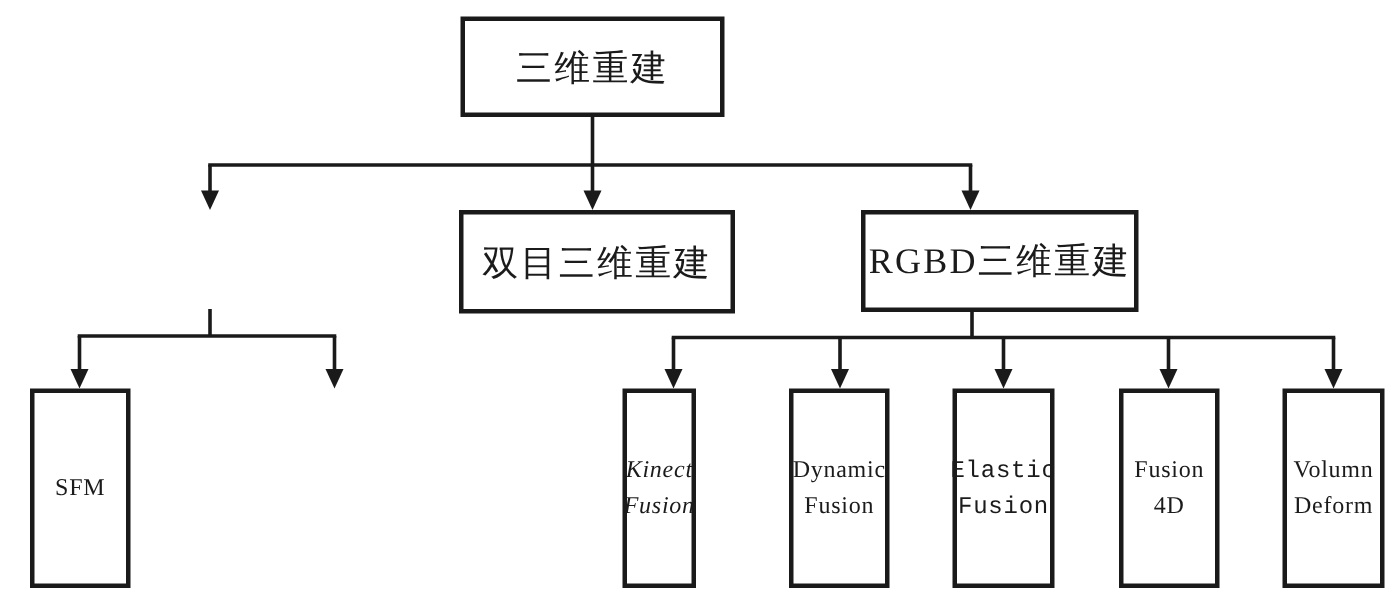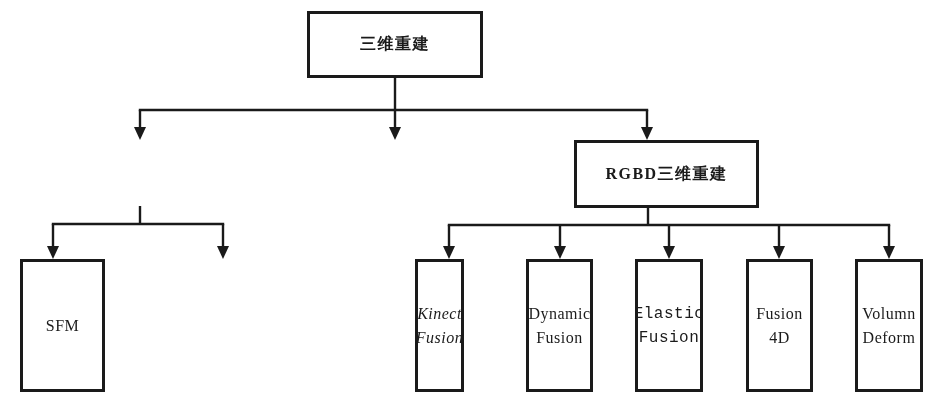--- a/index.html
+++ b/index.html
@@ -27,29 +27,28 @@
     justify-content: center;
     text-align: center;
   }
   .node.leaf {
     flex-direction: column;
     font-size: 16px;
     line-height: 1.5;
     letter-spacing: 0.5px;
   }
   .node.branch {
-    font-size: 16px;
+    font-size: 24px;
     letter-spacing: 1.5px;
-    font-weight: bold;
   }
   .n-root   { left: 307px; top: 11px;  width: 176px; height: 67px; font-size: 21px; letter-spacing: 3px; }
   .n-mono   { left: 53px;  top: 140px; width: 177px; height: 68px; }
   .n-stereo { left: 306px; top: 140px; width: 184px; height: 69px; }
   .n-rgbd   { left: 558px; top: 140px; width: 185px; height: 68px; margin-left: 16px; }
-  .n-sfm      { left: 20px;  top: 259px; width: 85px; height: 133px; }
+  .n-sfm      { left: 20px;  top: 259px; width: 67px; height: 133px; }
   .n-remode   { left: 189px; top: 259px; width: 68px; height: 133px; }
   .n-kinect   { left: 415px; top: 259px; width: 49px; height: 133px; font-style: italic; }
   .n-dynamic  { left: 526px; top: 259px; width: 67px; height: 133px; justify-content: center; }
   .n-elastic  { left: 635px; top: 259px; width: 68px; height: 133px; font-family: Liberation Mono, monospace; }
   .n-fusion4d { left: 746px; top: 259px; width: 67px; height: 133px; }
   .n-volumn   { left: 855px; top: 259px; width: 68px; height: 133px; }
 </style>
 </head>
 <body>
 
@@ -88,20 +87,23 @@
       <polygon points="663,246 675,246 669,259"></polygon>
       <polygon points="773,246 785,246 779,259"></polygon>
       <polygon points="883,246 895,246 889,259"></polygon>
     </g>
   </svg>
 
   <div class="node branch n-root">
     <span>三维重建</span>
   </div>
 
+  <div class="node branch n-stereo">
+    <span>双目三维重建</span>
+  </div>
   <div class="node branch n-rgbd">
     <span>RGBD三维重建</span>
   </div>
 
   <div class="node leaf n-sfm">
     <span>SFM</span>
     <span></span>
   </div>
   <div class="node leaf n-kinect">
     <span>Kinect</span>

